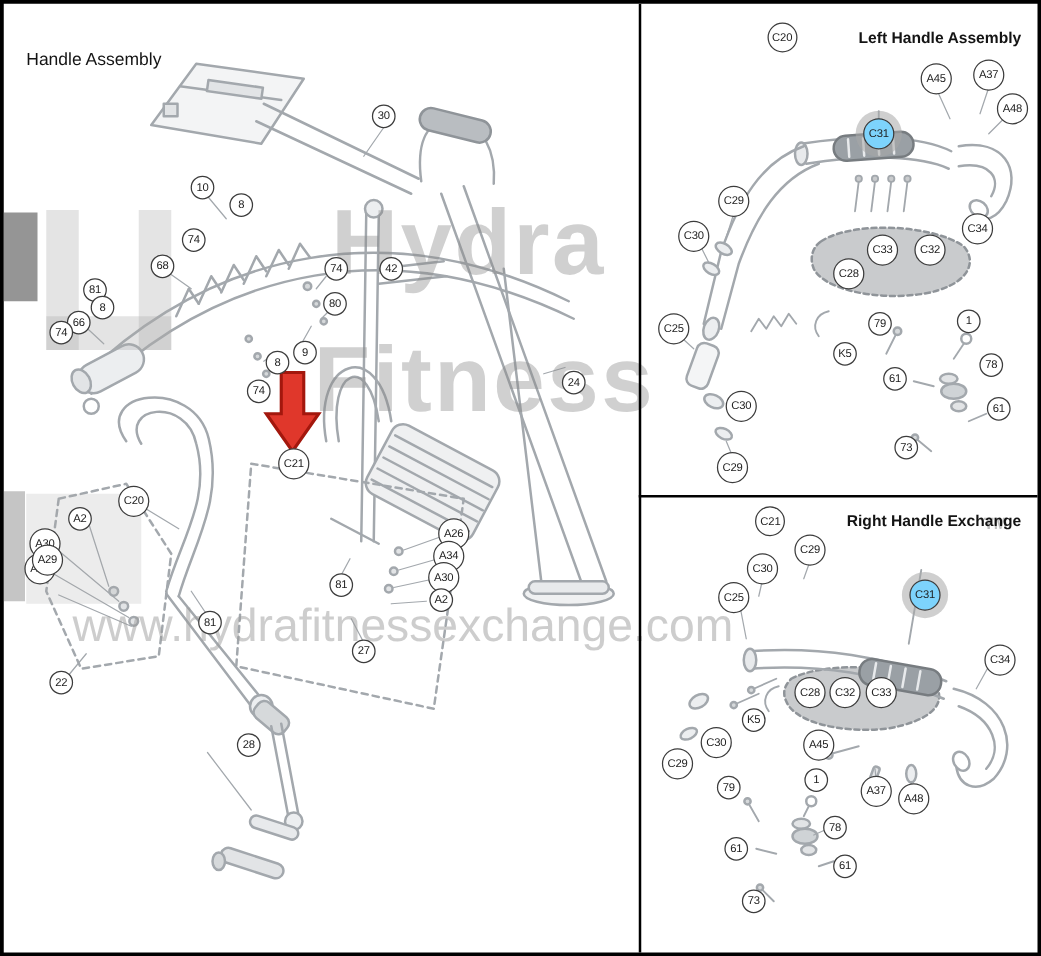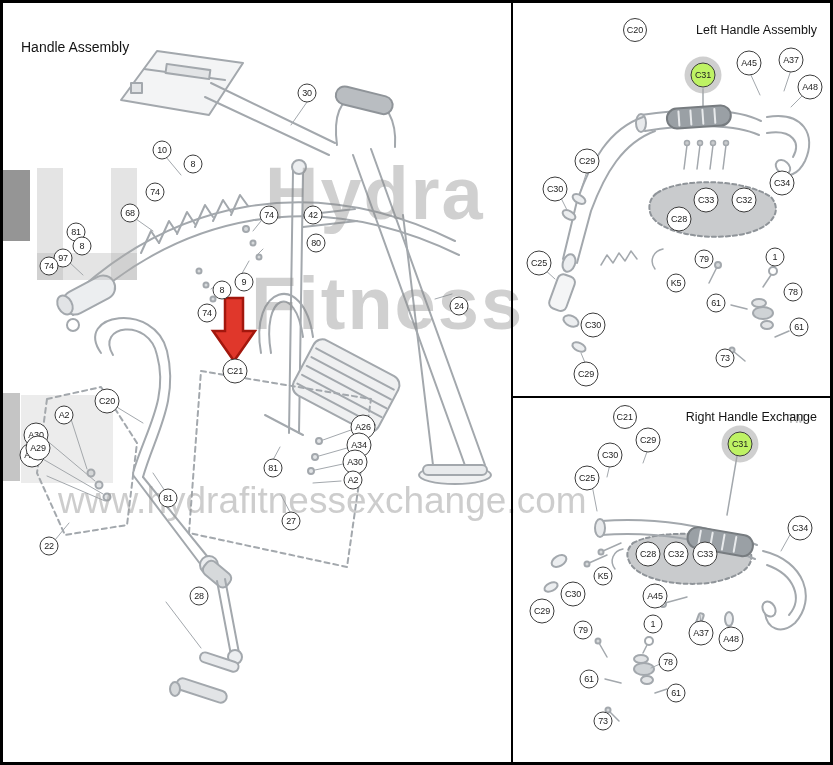--- a/index.html
+++ b/index.html
@@ -27,32 +27,32 @@
   svg.marker-layer { position:absolute; left:0; top:0; z-index:3; }
   .callout-layer { position:absolute; inset:0; z-index:4; }
   .callout {
     position:absolute; transform:translate(-50%,-50%);
     width:19px; height:19px; border-radius:50%;
     border:1px solid var(--callout-stroke, #3c3c3c); background:#fff;
     display:flex; align-items:center; justify-content:center;
     font-size:9px; color:#1d1d1d; letter-spacing:-0.2px; line-height:1;
   }
   .callout.wide { width:25px; height:25px; }
-  .callout.hl { background:#bef264; box-shadow:0 0 0 6px rgba(168,168,168,0.55); }
+  .callout.hl { background:#7dd3fc; box-shadow:0 0 0 6px rgba(168,168,168,0.55);margin-top:32px; }
 
   .titles-layer { position:absolute; inset:0; z-index:5; pointer-events:none; }
   .main-title { position:absolute; left:18px; top:36px; font-size:14px; color:#141414; }
   .panel-header { position:absolute; display:flex; align-items:center; gap:5px; }
   .panel-header.topright { top:15px; right:13px; }
   .panel-header.bottomright { top:402px; right:13px; }
   .hdr-badge {
     width:24px; height:24px; border-radius:50%; border:1px solid #3c3c3c; background:#fff;
     display:flex; align-items:center; justify-content:center; font-size:9px; color:#1d1d1d;
   }
-  .hdr-title { font-size:12.5px; font-weight:normal; color:#141414;padding-left:44px; }
+  .hdr-title { font-size:12.5px; font-weight:bold; color:#141414;padding-left:44px; }
 
   .divider-v { position:absolute; left:508px; top:0; width:2px; height:765px; background:#000; z-index:6; }
   .divider-h { position:absolute; left:508px; top:393px; width:325px; height:2px; background:#000; z-index:6; }
 </style>
 </head>
 <body>
 
 <div class="frame">
 
   <svg class="art-layer" width="833" height="765" viewBox="0 0 833 765">
@@ -326,22 +326,22 @@
   <div class="callout-layer">
       <div class="callout" style="left: 304px; top: 90px;">30</div>
       <div class="callout" style="left: 159px; top: 147px;">10</div>
       <div class="callout" style="left: 190px; top: 161px;">8</div>
       <div class="callout" style="left: 152px; top: 189px;">74</div>
       <div class="callout" style="left: 127px; top: 210px;">68</div>
       <div class="callout" style="left: 73px; top: 229px;">81</div>
       <div class="callout" style="left: 79px; top: 243px;">8</div>
       <div class="callout" style="left: 266px; top: 212px;">74</div>
       <div class="callout" style="left: 310px; top: 212px;">42</div>
-      <div class="callout" style="left: 265px; top: 240px; margin-left: 48px;">80</div>
-      <div class="callout" style="left: 60px; top: 255px;">97</div>
+      <div class="callout" style="left: 265px; top: 240px;">80</div>
+      <div class="callout" style="left: 60px; top: 255px;">66</div>
       <div class="callout" style="left: 46px; top: 263px;">74</div>
       <div class="callout" style="left: 241px; top: 279px;">9</div>
       <div class="callout" style="left: 219px; top: 287px;">8</div>
       <div class="callout" style="left: 204px; top: 310px;">74</div>
       <div class="callout" style="left: 456px; top: 303px;">24</div>
       <div class="callout wide" style="left: 232px; top: 368px;">C21</div>
       <div class="callout wide" style="left: 104px; top: 398px;">C20</div>
       <div class="callout" style="left: 61px; top: 412px;">A2</div>
       <div class="callout wide" style="left: 33px; top: 432px;">A30</div>
       <div class="callout wide" style="left: 29px; top: 452px;">A24</div>

